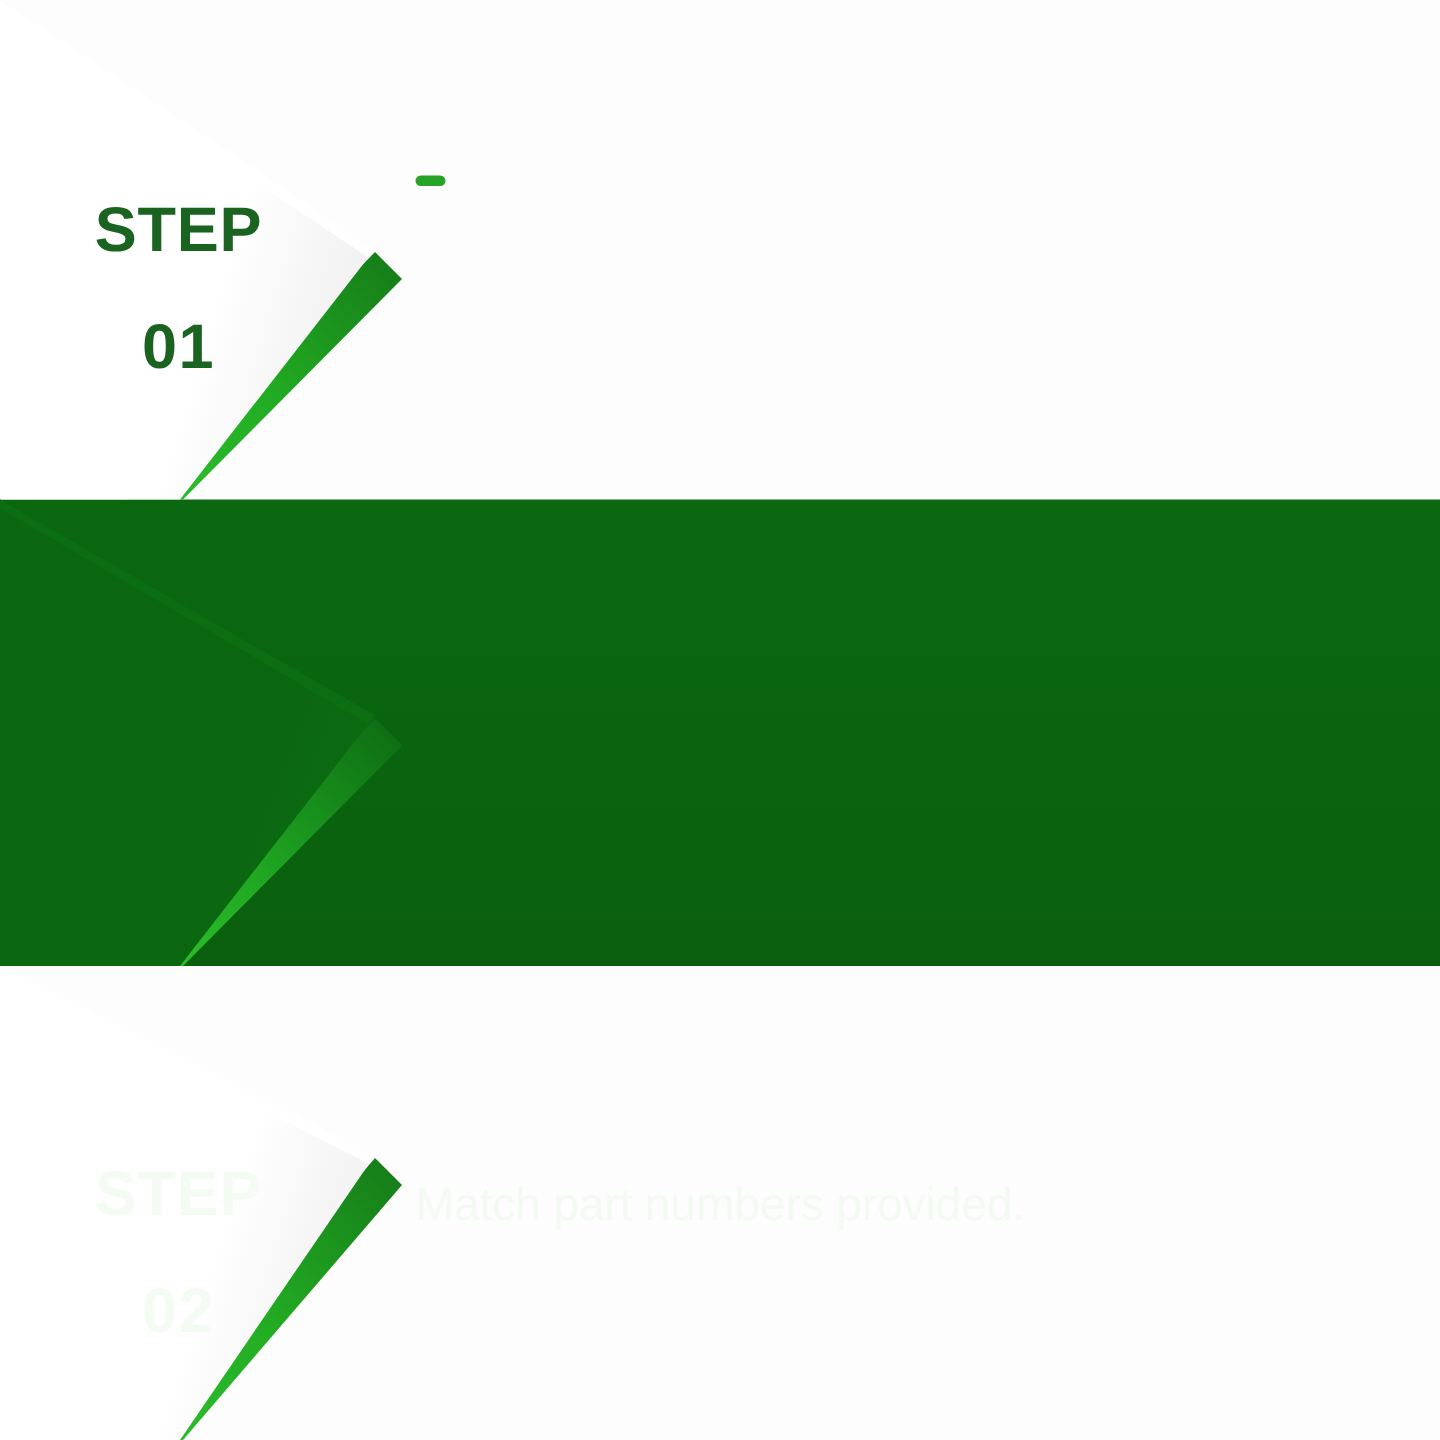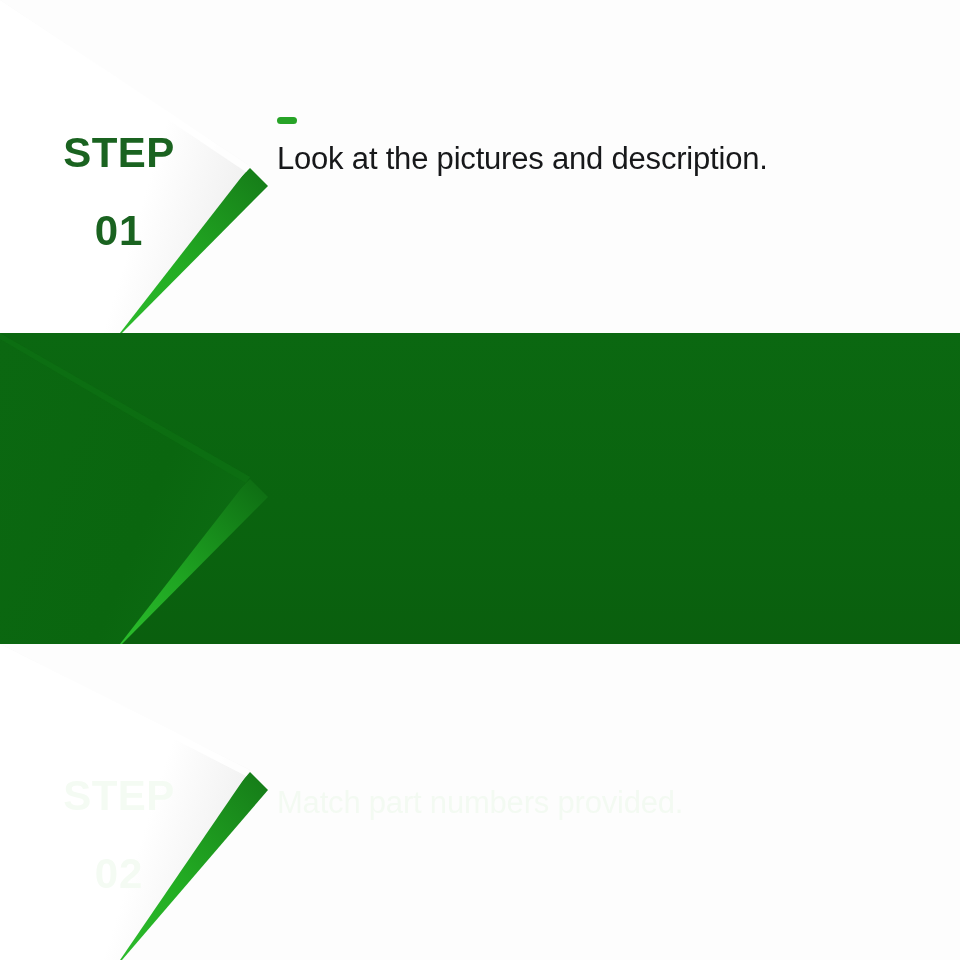--- a/index.html
+++ b/index.html
@@ -159,21 +159,20 @@
       </svg>
     </div>
 
     <div class="step-label dark" id="step-label-01">
       <span class="step-word">STEP</span>
       <span class="step-num">01</span>
     </div>
 
     <div class="desc-block dark" id="desc-block-01">
       <div class="desc-dash"></div>
-      <div class="desc-text">Look at the pictures and description.</div>
     </div>
   </div>
 
   <div class="step-row" id="step-row-02">
 
     <div class="chevron-wrap">
       <svg class="chevron-svg" width="340" height="311" viewBox="0 0 340 311">
         <defs>
           <linearGradient id="g2stripe" x1="0" y1="1" x2="1" y2="0">
             <stop offset="0%" stop-color="#2ec42e"></stop>

